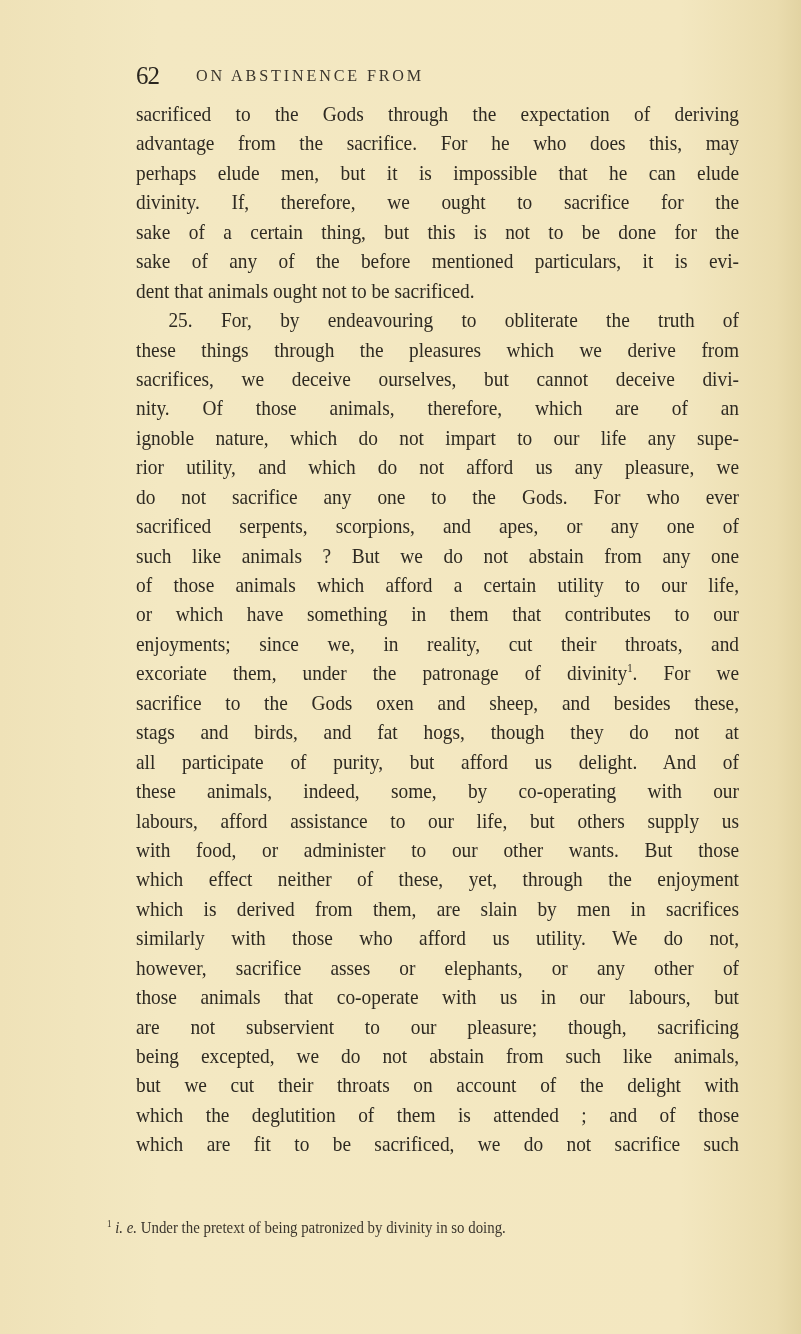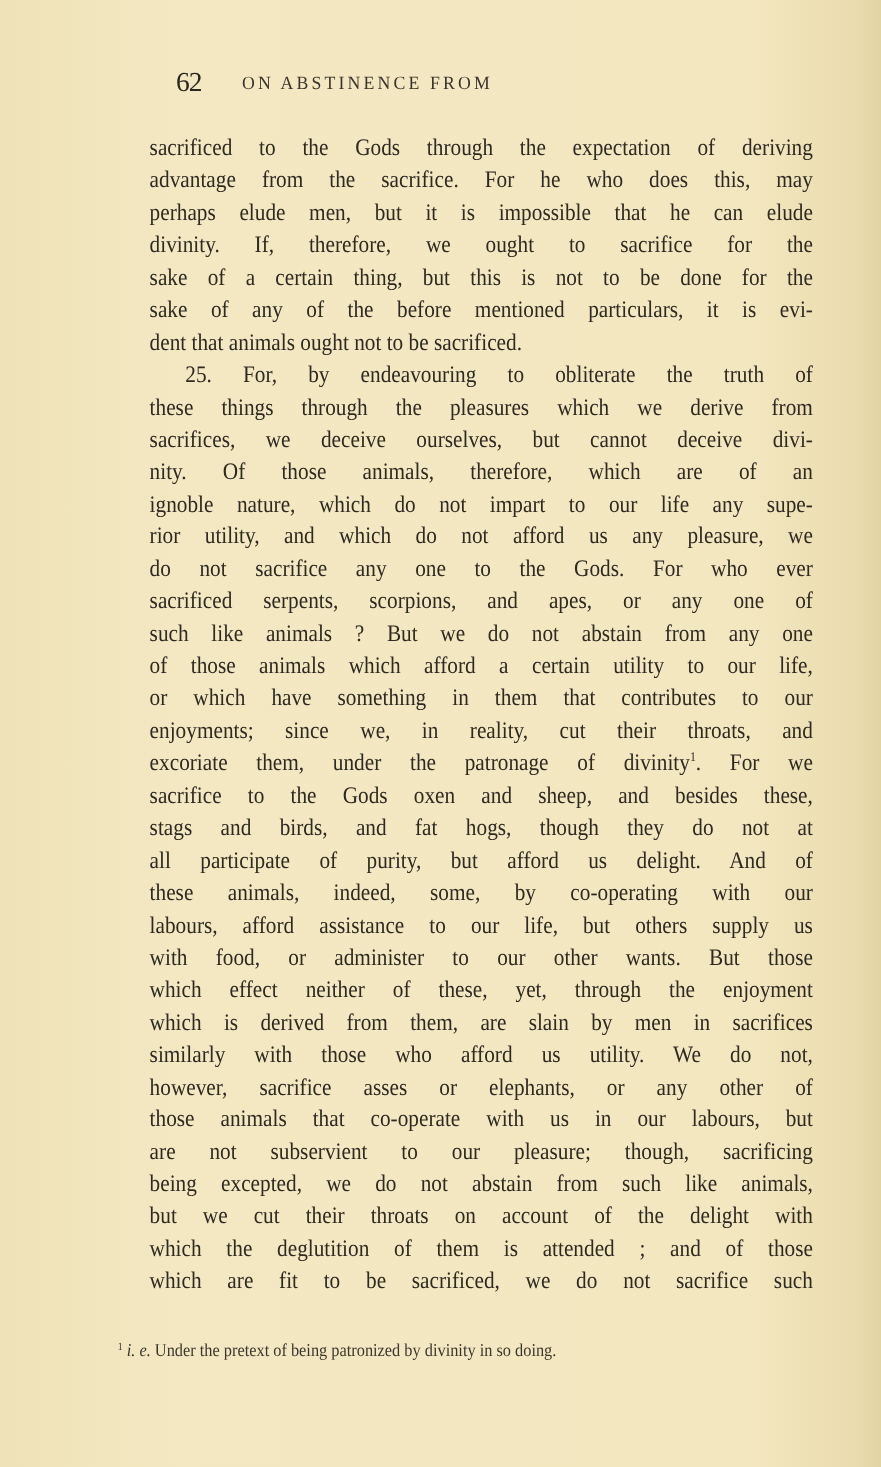--- a/index.html
+++ b/index.html
@@ -6,33 +6,33 @@
     body {
       width: 801px; height: 1334px; overflow: hidden;
       background: #f2e6bf;
       background-image: linear-gradient(90deg, #efe2b8 0%, #f3e8c2 20%, #f3e7c0 85%, #eadcae 97%, #e2d3a2 100%);
       position: relative;
       font-family: "Liberation Serif", "DejaVu Serif", serif;
       color: #2e2a22;
     }
     .page { position: absolute; left: 0; top: 0; width: 801px; height: 1334px; }
     .running-head {
-      position: absolute; top: 62px; left: 136px; width: 470px; height: 30px; margin-left: 24px;
+      position: absolute; top: 62px; left: 136px; width: 470px; height: 30px;
     }
     .page-number {
       position: absolute; left: 0; top: 0;
       font-size: 25px; letter-spacing: -1px; color: #2a261f;
     }
     .header-title {
       position: absolute; left: 60px; top: 4px;
       font-size: 17px; letter-spacing: 3px; color: #3a352c;
       transform: scaleX(0.95); transform-origin: left;
     }
     .body-text {
-      position: absolute; left: 136px; top: 120px; width: 603px;
+      position: absolute; left: 136px; top: 100px; width: 603px;
     }
     .line {
       display: block;
       height: 29.45px; line-height: 29.45px;
       font-size: 21.5px;
       white-space: nowrap;
       text-align: justify;
       text-align-last: justify;
       transform: scaleX(0.9); transform-origin: left;
       width: 670px;

